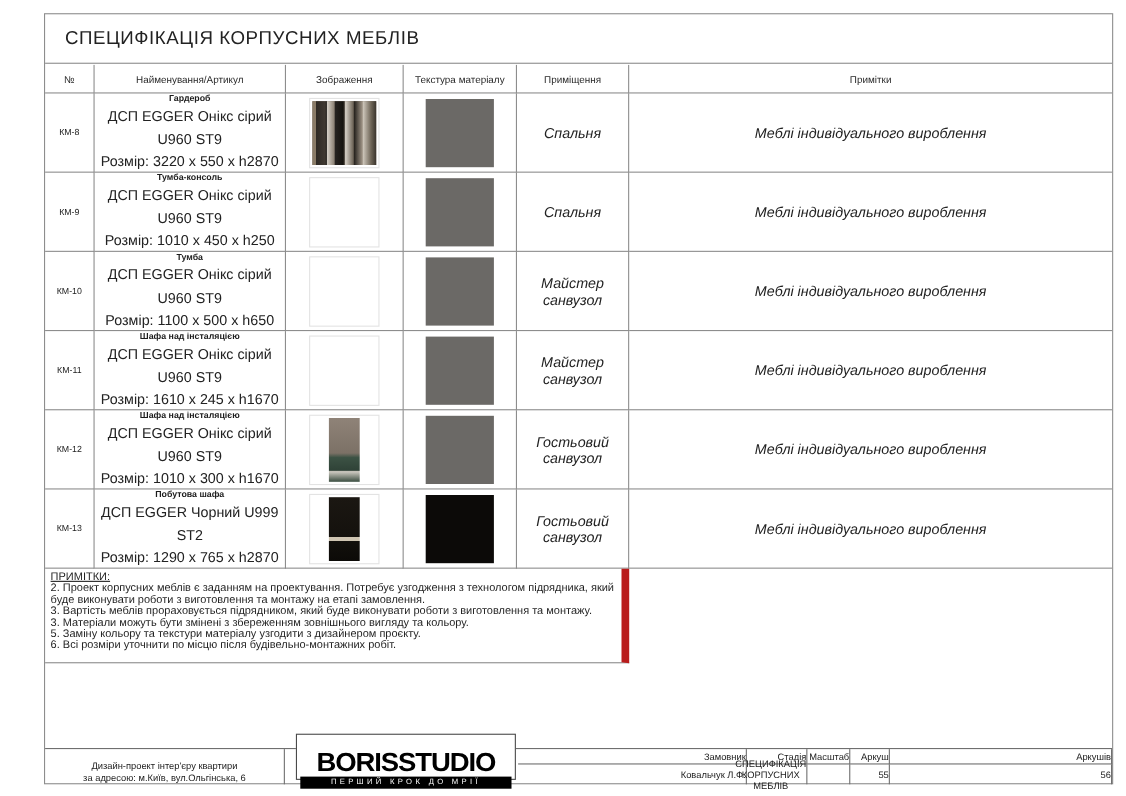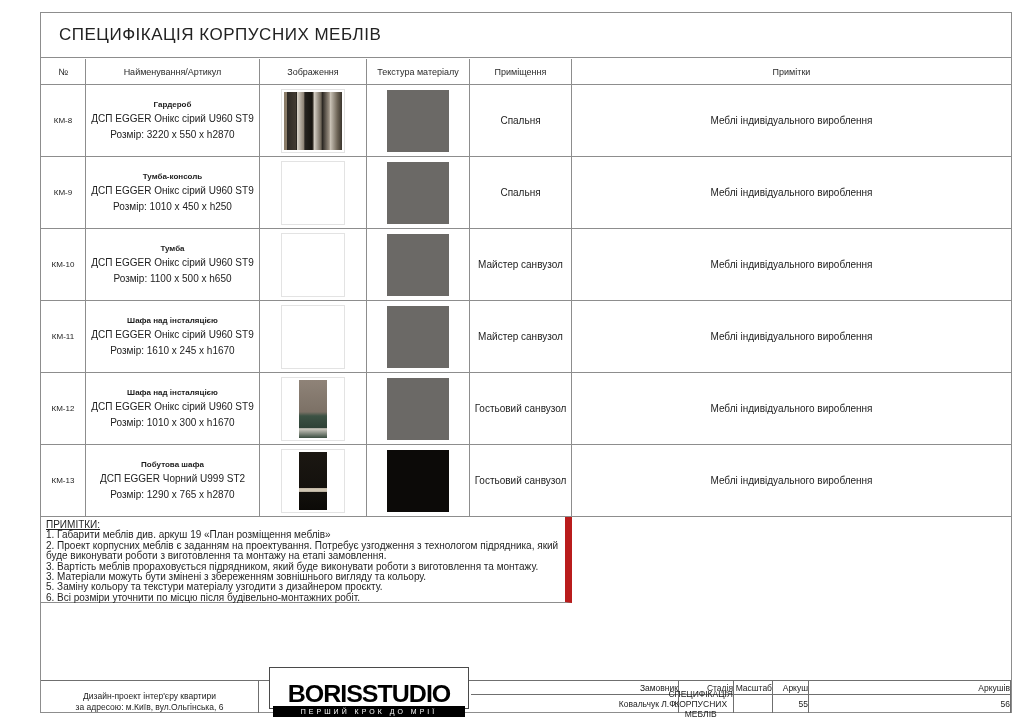--- a/index.html
+++ b/index.html
@@ -12,22 +12,22 @@
 
   
   .spec-table { position:absolute; top:46px; left:0; width:100%; }
   .t-row { display:grid; grid-template-columns:45px 174px 107px 103px 102px 1fr; }
   .t-cell { border-right:1px solid #8d8d8d; border-bottom:1px solid #8d8d8d; display:flex; align-items:center; justify-content:center; text-align:center; }
   .t-row .t-cell:last-child { border-right:none; }
   .head .t-cell { height:26px; font-size:9px; color:#2a2a2a; }
   .body .t-cell { height:72px; font-size:8px; }
   .name-block { line-height:1.55; }
   .name-block .nm { font-weight:bold; font-size:8px; display:block; }
-  .name-block .art, .name-block .sz { font-size:10px; display:block; color:#222; }
-  .room-txt, .note-txt { font-size:10px; color:#222; }
+  .name-block .art, .name-block .sz { font-size:13px; display:block; color:#222; }
+  .room-txt, .note-txt { font-size:13px; color:#222;font-style:italic; }
 
   
   .photo-frame { width:64px; height:64px; background:#fff; border:1px solid #e3e3e3; display:flex; align-items:center; justify-content:center; }
   .photo { width:58px; height:58px; }
   .photo.narrow { width:28px; }
   .ph-km8  { background:
       linear-gradient(90deg,#8a7c68 0%,#8a7c68 6%,#2e2a25 6%,#413a32 20%,#23201c 22%,#d8d2c8 23%,#8d8376 34%,#262320 36%,#16140f 48%,#3c362e 50%,#d5cfc5 52%,#6d6457 64%,#2a2621 66%,#9c9183 78%,#c9c2b6 80%,#6e6557 92%,#3a342c 100%),
       #6b6154; }
   .ph-km9  { background:linear-gradient(180deg,#6e6253 0%,#b3a astripe 0%), linear-gradient(180deg,#70634f 0%,#b8a88d 12%,#c4b49a 55%,#5f4f3d 72%,#53624f 84%,#3f4a3c 100%); }
   .ph-km10 { background:linear-gradient(180deg,#55684f 0%,#4e5f4a 18%,#b3a693 30%,#a89a86 58%,#8e8170 70%,#6f6optional 0%), linear-gradient(180deg,#55684f 0%,#4e5f4a 18%,#b3a693 30%,#a89a86 58%,#8e8170 72%,#5c5244 86%,#3f382e 100%); }
@@ -215,21 +215,20 @@
           <span class="room-txt">Гостьовий санвузол</span>
         </div>
       <div class="t-cell">
           <span class="note-txt">Меблі індивідуального вироблення</span>
         </div>
     </div>
   </div>
 
   <div class="notes-box">
     <div class="n-title">ПРИМІТКИ:</div>
-    <div>1. Габарити меблів див. аркуш 19 «План розміщення меблів»</div>
     <div>2. Проект корпусних меблів є заданням на проектування. Потребує узгодження з технологом підрядника, який буде виконувати роботи з виготовлення та монтажу на етапі замовлення.</div>
     <div>3. Вартість меблів прораховується підрядником, який буде виконувати роботи з виготовлення та монтажу.</div>
     <div>3. Матеріали можуть бути змінені з збереженням зовнішнього вигляду та кольору.</div>
     <div>5. Заміну кольору та текстури матеріалу узгодити з дизайнером проєкту.</div>
     <div>6. Всі розміри уточнити по місцю після будівельно-монтажних робіт.</div>
   </div>
 
   <div class="footer">
     <div class="f-cell f-span2">
       <span>Дизайн-проект інтер'єру квартири</span>

